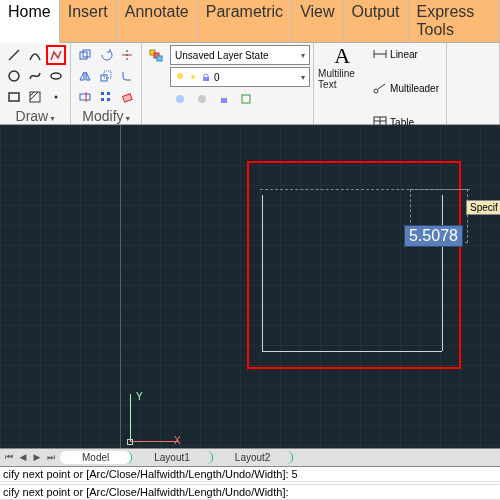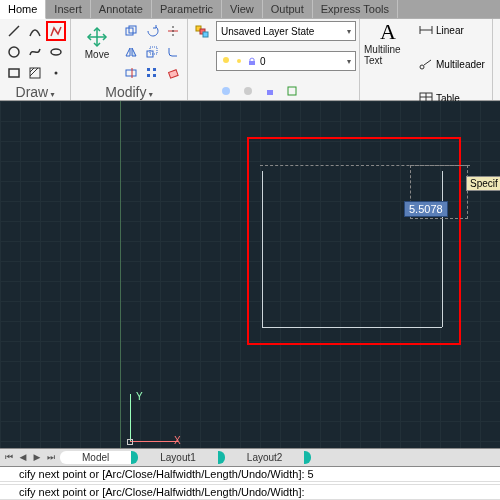--- a/index.html
+++ b/index.html
@@ -1,19 +1,19 @@
 <!DOCTYPE html>
 <html><head>
 <meta charset="utf-8">
 <style>
 * { margin: 0; padding: 0; box-sizing: border-box; font-family: "Segoe UI", Tahoma, sans-serif; }
 body { width: 500px; height: 500px; overflow: hidden; background: #fff; display: flex; flex-direction: column; }
 
 
-.tabs { display: flex; background: #a3a3a3; font-size: 11px; border-bottom: 1px solid #b0b0b0; }
+.tabs { display: flex; background: #fdba74; font-size: 16px; border-bottom: 1px solid #b0b0b0; }
 .tab { padding: 3px 8px; border-right: 1px solid #c0c0c0; cursor: pointer; color: #333; }
 .tab.active { background: #fff; color: #000; border-bottom: 1px solid #fff; margin-bottom: -1px; font-weight: 500; }
 
 
 .ribbon { display: flex; background: #f5f5f5; border-bottom: 1px solid #a0a0a0; height: 82px; }
 .panel { border-right: 1px solid #c8c8c8; padding: 2px 4px 0 4px; display: flex; flex-direction: column; position: relative; }
 .panel-body { flex: 1; display: flex; align-items: flex-start; gap: 2px; }
 .panel-title { font-size: 14px; color: #555; text-align: center; padding: 1px 0; cursor: pointer; }
 .panel-title::after { content: " ▾"; font-size: 8px; }
 
@@ -34,42 +34,42 @@
 .canvas-wrap { flex: 1; background: #1a2730; position: relative; overflow: hidden; }
 .grid { position: absolute; inset: 0; background-image:
   linear-gradient(#223038 1px, transparent 1px),
   linear-gradient(90deg, #223038 1px, transparent 1px);
   background-size: 20px 20px;
 }
 .red-rect { position: absolute; border: 2px solid #ff0000; }
 .white-line-v { position: absolute; background: #cfd8dc; width: 1px; }
 .white-line-h { position: absolute; background: #cfd8dc; height: 1px; }
 .dash-box { position: absolute; border: 1px dashed #888; }
-.dim-tag { position: absolute; background: #5a7fb8; color: #fff; font-size: 11px; padding: 1px 4px; border: 1px solid #2a4a7a; }
+.dim-tag { position: absolute; background: #5a7fb8; color: #fff; font-size: 16px; padding: 1px 4px; border: 1px solid #2a4a7a; }
 .tooltip { position: absolute; background: #f0e8b8; color: #000; font-size: 10px; padding: 1px 3px; border: 1px solid #888; }
 .green-v { position: absolute; width: 1px; background: rgba(120,200,120,0.4); }
 
 
 .ucs { position: absolute; left: 130px; bottom: 6px; }
 .ucs .yaxis { position: absolute; width: 1px; height: 48px; background: #9fb; bottom: 0; left: 0; }
 .ucs .xaxis { position: absolute; height: 1px; width: 48px; background: #f77; bottom: 0; left: 0; }
 .ucs .o { position: absolute; width: 6px; height: 6px; border: 1px solid #ccc; bottom: -3px; left: -3px; }
 .ucs .lblY { position: absolute; color: #9fb; font-size: 10px; bottom: 40px; left: 6px; }
 .ucs .lblX { position: absolute; color: #f77; font-size: 10px; bottom: -4px; left: 44px; }
 
 
 .btabs { display: flex; background: #e0e0e0; font-size: 10px; border-top: 1px solid #888; height: 18px; align-items: center; }
-.btab { padding: 1px 22px; border-right: 7px solid #14b8a6; cursor: pointer; color: #333; border-radius: 6px; }
+.btab { padding: 1px 22px; border-right: 1px solid #14b8a6; cursor: pointer; color: #333; border-radius: 6px; }
 .btab.active { background: #fff; }
 .btab-arrows { display: flex; gap: 0; padding: 0 2px; }
 .barrow { width: 14px; text-align: center; cursor: pointer; color: #555; font-size: 9px; }
 
 
 .cmd { background: #fff; font-family: monospace; font-size: 11px; color: #000; border-top: 1px solid #888; }
-.cmd-line { padding: 1px 19px; border-bottom: 1px solid #ddd; white-space: nowrap; overflow: hidden; }
+.cmd-line { padding: 1px 3px; border-bottom: 1px solid #ddd; white-space: nowrap; overflow: hidden; }
 
 svg { pointer-events: none; }
 </style>
 </head>
 <body>
 
 <div class="tabs">
   <div class="tab active">Home</div>
   <div class="tab">Insert</div>
   <div class="tab">Annotate</div>
@@ -131,33 +131,20 @@
               <circle cx="7" cy="7" r="1.5" fill="#333"></circle>
             </svg>
           </div>
       </div>
     </div>
     <div class="panel-title"><span>Draw</span></div>
   </div>
 
   <div class="panel" style="width:118px;">
     <div class="panel-body">
-      <div class="big-btn">
-        <svg width="22" height="22">
-            <g stroke="#2a7" stroke-width="1.5" fill="none">
-              <line x1="11" y1="2" x2="11" y2="20"></line>
-              <line x1="2" y1="11" x2="20" y2="11"></line>
-              <polyline points="8,5 11,2 14,5"></polyline>
-              <polyline points="8,17 11,20 14,17"></polyline>
-              <polyline points="5,8 2,11 5,14"></polyline>
-              <polyline points="17,8 20,11 17,14"></polyline>
-            </g>
-          </svg>
-        <span class="lbl">Move</span>
-      </div>
       <div class="btn-grid">
         <div class="icon-btn">
             <svg width="14" height="14">
               <rect x="2" y="4" width="7" height="7" stroke="#36c" fill="none"></rect>
               <rect x="5" y="2" width="7" height="7" stroke="#36c" fill="none"></rect>
             </svg>
           </div>
         <div class="icon-btn">
             <svg width="14" height="14">
               <path d="M11 3 A5 5 0 1 1 3 7" stroke="#36c" fill="none"></path>
@@ -217,21 +204,21 @@
     <div class="panel-body" style="flex-direction:row; gap:4px;">
       <div>
         <div class="icon-btn" title="layer properties">
             <svg width="16" height="16">
               <rect x="2" y="3" width="5" height="5" fill="#fc3" stroke="#a80"></rect>
               <rect x="6" y="6" width="5" height="5" fill="#f66" stroke="#a33"></rect>
               <rect x="9" y="9" width="5" height="5" fill="#6cf" stroke="#38a"></rect>
             </svg>
           </div>
       </div>
-      <div style="display:flex; flex-direction:column; gap:10px;">
+      <div style="display:flex; flex-direction:column; gap:2px;">
         <div class="layer-combo">
             <span>Unsaved Layer State</span>
           </div>
         <div class="layer-combo">
           <span style="display:flex;align-items:center;gap:3px;">
             <svg width="10" height="10">
                 <circle cx="5" cy="4" r="3" fill="#fd5"></circle>
               </svg>
             <svg width="10" height="10">
                 <circle cx="5" cy="5" r="2" fill="#fd5"></circle>

